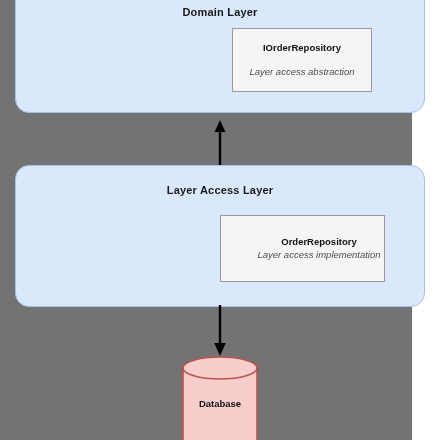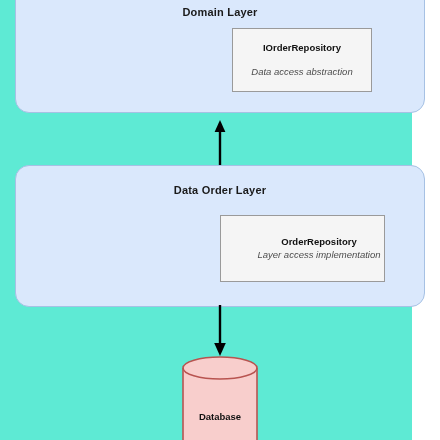--- a/index.html
+++ b/index.html
@@ -10,21 +10,21 @@
   body {
     width: 440px;
     height: 440px;
     overflow: hidden;
     font-family: "Liberation Sans", sans-serif;
   }
   #canvas {
     position: relative;
     width: 412px;
     height: 440px;
-    background: #5eead4;
+    background: #737373;
   }
 
   
   .layer {
     position: absolute;
     background: #dae8fc;
     border: 1px solid #a6c1e4;
     border-radius: 14px;
     box-sizing: border-box;
   }
@@ -90,32 +90,32 @@
 
 <div id="canvas">
 
   <div class="layer" style="left:15px; top:-18px; width:410px; height:131px;">
     <div class="layer-title" style="top:23px;">Domain Layer</div>
   </div>
 
 
   <div class="comp" style="left:232px; top:28px; width:140px; height:64px;gap:12px;">
     <span class="ln">IOrderRepository</span>
-    <span class="sub">Data access abstraction</span>
+    <span class="sub">Layer access abstraction</span>
   </div>
 
   <div class="arrow" style="left:206px; top:118px; width:28px; height:48px;">
     <svg width="28" height="48" viewBox="0 0 28 48">
       <line x1="14" y1="48" x2="14" y2="10" stroke="#000000" stroke-width="2.4"></line>
       <polygon points="14,2 8.6,14 19.4,14" fill="#000000"></polygon>
     </svg>
   </div>
 
   <div class="layer" style="left:15px; top:165px; width:410px; height:142px;">
-    <div class="layer-title" style="top:18px;">Data Order Layer</div>
+    <div class="layer-title" style="top:18px;">Layer Access Layer</div>
   </div>
 
 
   <div class="comp" style="left:220px; top:215px; width:165px; height:67px;padding-left:33px;">
     <span class="ln">OrderRepository</span>
     <span class="sub">Layer access implementation</span>
   </div>
 
   <div class="arrow" style="left:206px; top:305px; width:28px; height:52px;">
     <svg width="28" height="52" viewBox="0 0 28 52">
@@ -124,16 +124,16 @@
     </svg>
   </div>
 
   <div class="db" style="left:182px; top:355px; width:76px; height:85px;">
     <svg width="76" height="85" viewBox="0 0 76 85">
       <path d="M1,13 L1,85 L75,85 L75,13 Z" fill="#f8cecc" stroke="none"></path>
       <ellipse cx="38" cy="13" rx="37" ry="11" fill="#f8cecc" stroke="#b85450" stroke-width="1.6"></ellipse>
       <line x1="1" y1="13" x2="1" y2="85" stroke="#b85450" stroke-width="1.6"></line>
       <line x1="75" y1="13" x2="75" y2="85" stroke="#b85450" stroke-width="1.6"></line>
     </svg>
-    <div class="db-label" style="top:56px;">Database</div>
+    <div class="db-label" style="top:43px;">Database</div>
   </div>
 
 </div>
 
 </body></html>

